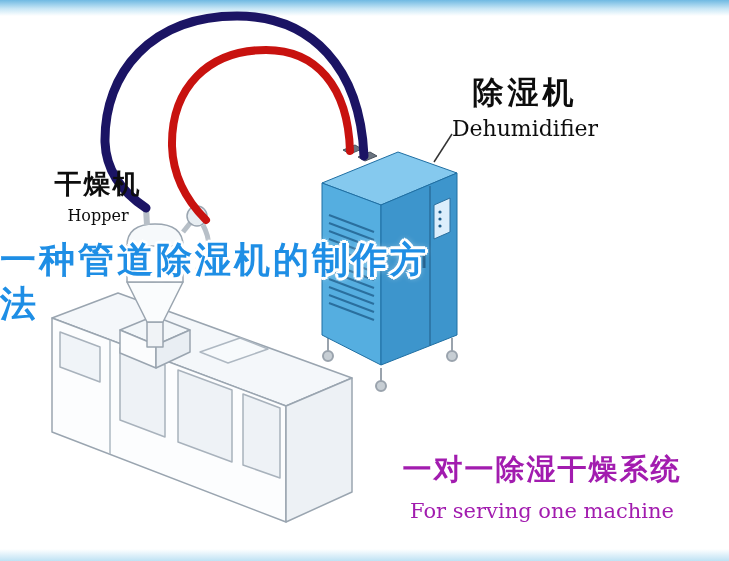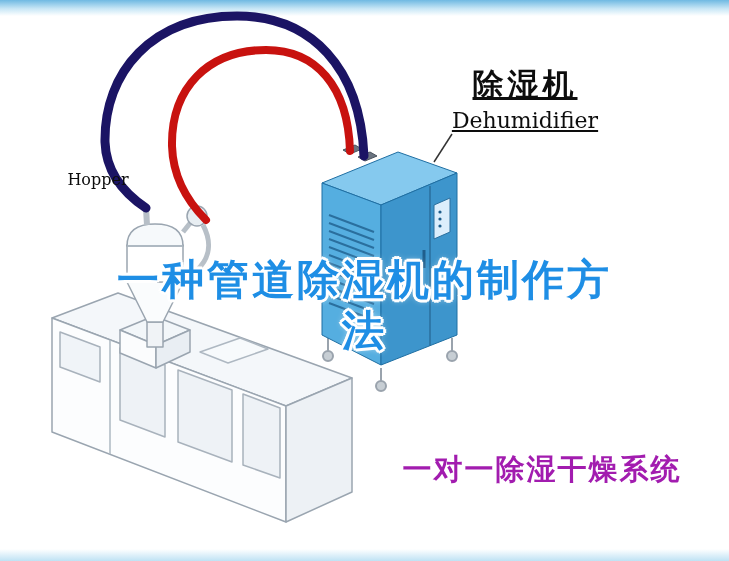--- a/index.html
+++ b/index.html
@@ -12,34 +12,33 @@
     background:linear-gradient(to bottom,#6fb9e2 0%,#c9e7f6 55%,#ffffff 100%);
   }
   .band-bottom{
     position:absolute;bottom:0;left:0;right:0;height:12px;
     background:linear-gradient(to top,#bfe2f4 0%,#ffffff 100%);
   }
   .illustration{position:absolute;left:0;top:0;width:729px;height:561px;}
   .label-group{position:absolute;text-align:center;color:#0d0d0d;}
   .cn-label{font-weight:bold;white-space:nowrap;}
   .en-label{font-family:"DejaVu Serif","Liberation Serif",serif;white-space:nowrap;}
-  .dehum-label{left:440px;top:64px;width:170px;text-decoration:underline;}
+  .dehum-label{left:440px;top:72px;width:170px;}
   .dehum-label .cn-label{font-size:31px;letter-spacing:4px;}
   .dehum-label .en-label{font-size:22px;margin-top:2px;}
   .hopper-label{left:38px;top:166px;width:120px;}
   .hopper-label .cn-label{font-size:27px;letter-spacing:2px;}
   .hopper-label .en-label{font-size:16px;margin-top:4px;}
   .main-title{
-    position:absolute;left:0;right:0;top:238px;text-align:center;
-    font-size:42px;font-weight:bold;letter-spacing:3px;line-height:1.22;
+    position:absolute;left:0;right:0;top:238px;
+    font-size:36px;font-weight:bold;letter-spacing:3px;line-height:1.22;
     text-shadow:
       -2px -2px 0 #fff, 2px -2px 0 #fff, -2px 2px 0 #fff, 2px 2px 0 #fff,
       0 -3px 0 #fff, 0 3px 0 #fff, -3px 0 0 #fff, 3px 0 0 #fff,
       0 0 7px rgba(255,255,255,.95);
-    margin-top: 16px;
   }
   .caption-group{position:absolute;left:372px;top:450px;width:340px;text-align:center;color:#a21caf;}
   .caption-group .cn-label{font-size:29px;letter-spacing:2px;}
   .caption-group .en-label{font-size:21px;margin-top:9px;}
 </style>
 </head>
 <body>
 
 <div class="stage">
 
@@ -124,25 +123,27 @@
 
     <line x1="452" y1="134" x2="434" y2="162" stroke="#333333" stroke-width="1.5"></line>
   </svg>
 
   <div class="label-group dehum-label">
     <div class="cn-label">除湿机</div>
     <div class="en-label">Dehumidifier</div>
   </div>
 
   <div class="label-group hopper-label">
+    <div class="cn-label">干燥机</div>
     <div class="en-label">Hopper</div>
   </div>
 
   <div class="main-title" style="color: rgb(30, 142, 229);">
     <div>一种管道除湿机的制作方</div>
     <div>法</div>
   </div>
 
   <div class="caption-group">
     <div class="cn-label">一对一除湿干燥系统</div>
+    <div class="en-label">For serving one machine</div>
   </div>
 
 </div>
 
 </body></html>

